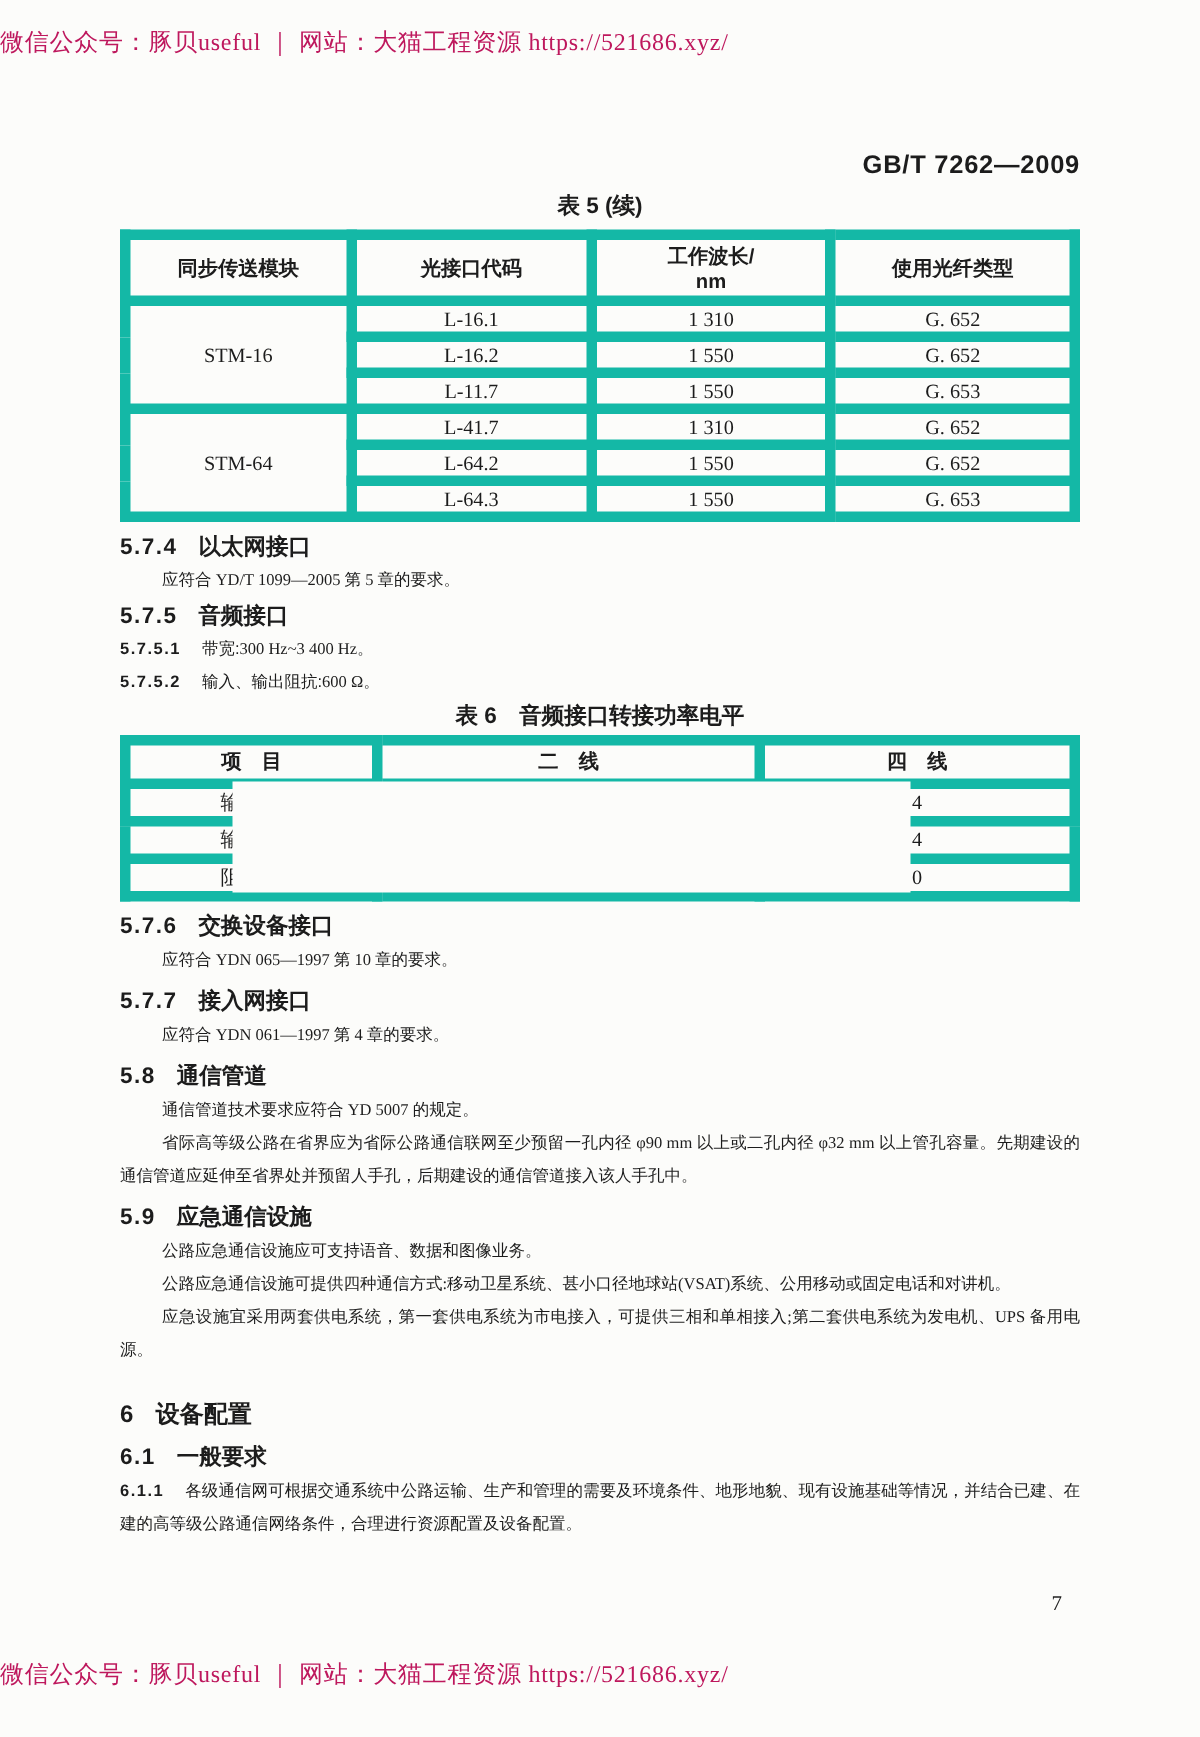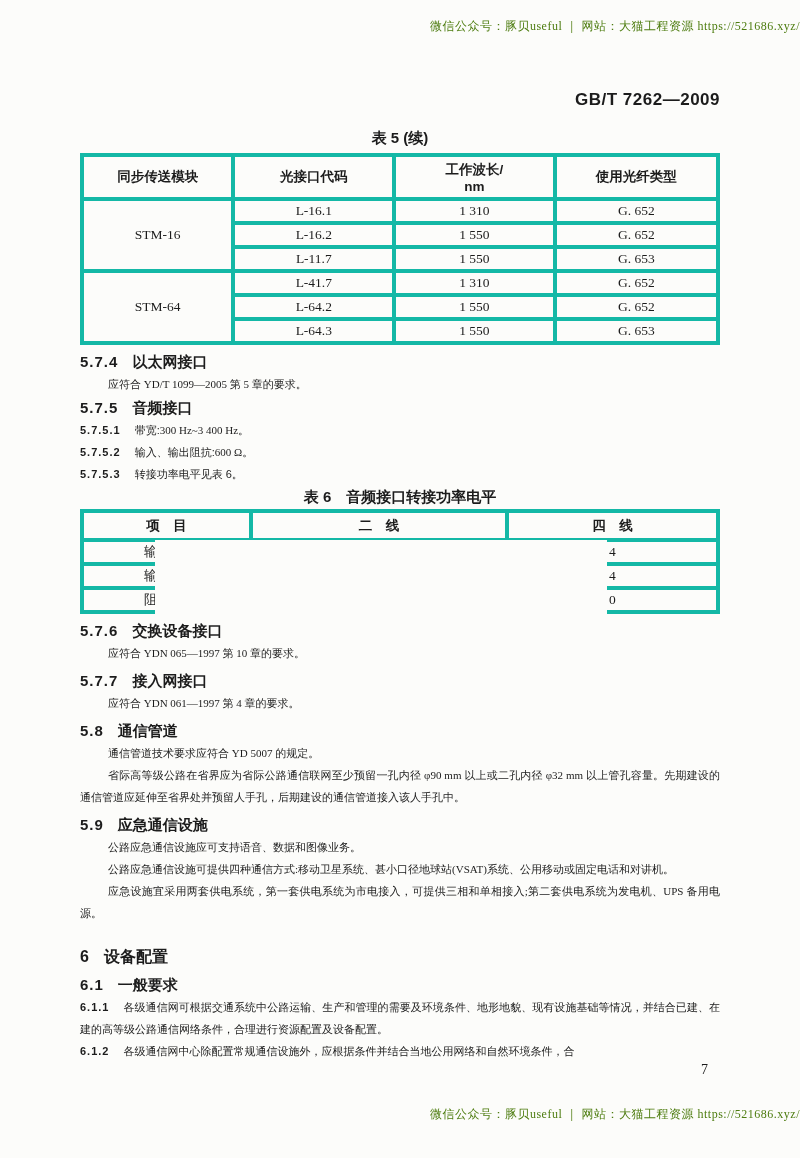--- a/index.html
+++ b/index.html
@@ -8,48 +8,48 @@
     position: relative;
     width: 800px; height: 1158px;
     margin: 0 auto;
     background: #fcfcfa;
     font-family: "Liberation Serif", "DejaVu Serif", serif;
     color: #1c1c1c;
     overflow: hidden;
   }
   .watermark {
     position: absolute; left: 0; width: 100%;
-    text-align: right;
-    color: #4d7c0f;
-    font-size: 12px;
+    text-align: left;
+    color: #be185d;
+    font-size: 16px;
     letter-spacing: 0.5px;
     font-family: "Liberation Serif", "DejaVu Serif", serif;
   }
   .watermark.top { top: 18px; }
   .watermark.bottom { top: 1106px; }
   .doc-code {
-    position: absolute; top: 90px; right: 80px;
+    position: absolute; top: 100px; right: 80px;
     font-family: "Liberation Sans", "DejaVu Sans", sans-serif;
     font-weight: bold; font-size: 17px; letter-spacing: 0.5px;
   }
   .content {
     position: absolute; left: 80px; top: 128px; width: 640px;
   }
   .tbl-title {
     text-align: center; font-weight: bold; font-size: 15px;
     line-height: 20px; margin-bottom: 5px;
     font-family: "Liberation Sans", "DejaVu Sans", sans-serif;
   }
   table.std {
     width: 100%; border-collapse: collapse;
     border: 2px solid #2a2a2a;
     font-size: 13.5px;
   }
   table.std th, table.std td {
-    border: 4px solid #14b8a6;
+    border: 7px solid #14b8a6;
     text-align: center; vertical-align: middle;
     padding: 0 19px;
   }
   table.std th {
     font-family: "Liberation Sans", "DejaVu Sans", sans-serif;
     font-weight: bold; white-space: pre-line;
   }
   table.t5 th { height: 44px; }
   table.t5 td { height: 24px; text-align: center; }
   .t6wrap { position: relative; margin-top: 2px; }
@@ -160,23 +160,20 @@
 
     <div class="clause-h mt2">
       <span class="cnum">5.7.5</span><span>音频接口</span>
     </div>
     <p class="inline-clause">
       <span class="cnum">5.7.5.1</span><span class="clabel">带宽:</span><span class="cval">300 Hz~3 400 Hz。</span>
     </p>
     <p class="inline-clause">
       <span class="cnum">5.7.5.2</span><span class="clabel">输入、输出阻抗:</span><span class="cval">600 Ω。</span>
     </p>
-    <p class="inline-clause">
-      <span class="cnum">5.7.5.3</span><span class="clabel">转接功率电平见表 6。</span>
-    </p>
 
     <div class="tbl-title t6-title">表 6　音频接口转接功率电平</div>
     <div class="t6wrap">
       <table class="std t6">
         <colgroup>
           <col style="width:26.6%">
             <col style="width:40.2%">
             <col style="width:33.2%">
         </colgroup>
         <thead>
@@ -234,23 +231,20 @@
       <span class="cnum">6</span><span>设备配置</span>
     </div>
 
     <div class="clause-h">
       <span class="cnum">6.1</span><span>一般要求</span>
     </div>
 
     <p class="inline-clause">
       <span class="cnum">6.1.1</span><span>各级通信网可根据交通系统中公路运输、生产和管理的需要及环境条件、地形地貌、现有设施基础等情况，并结合已建、在建的高等级公路通信网络条件，合理进行资源配置及设备配置。</span>
     </p>
-    <p class="inline-clause">
-      <span class="cnum">6.1.2</span><span>各级通信网中心除配置常规通信设施外，应根据条件并结合当地公用网络和自然环境条件，合</span>
-    </p>
 
   </div>
 
   <div class="page-num">7</div>
 
   <div class="watermark bottom">微信公众号：豚贝useful ｜ 网站：大猫工程资源 https://521686.xyz/</div>
 
 </div>
 
 </body></html>

